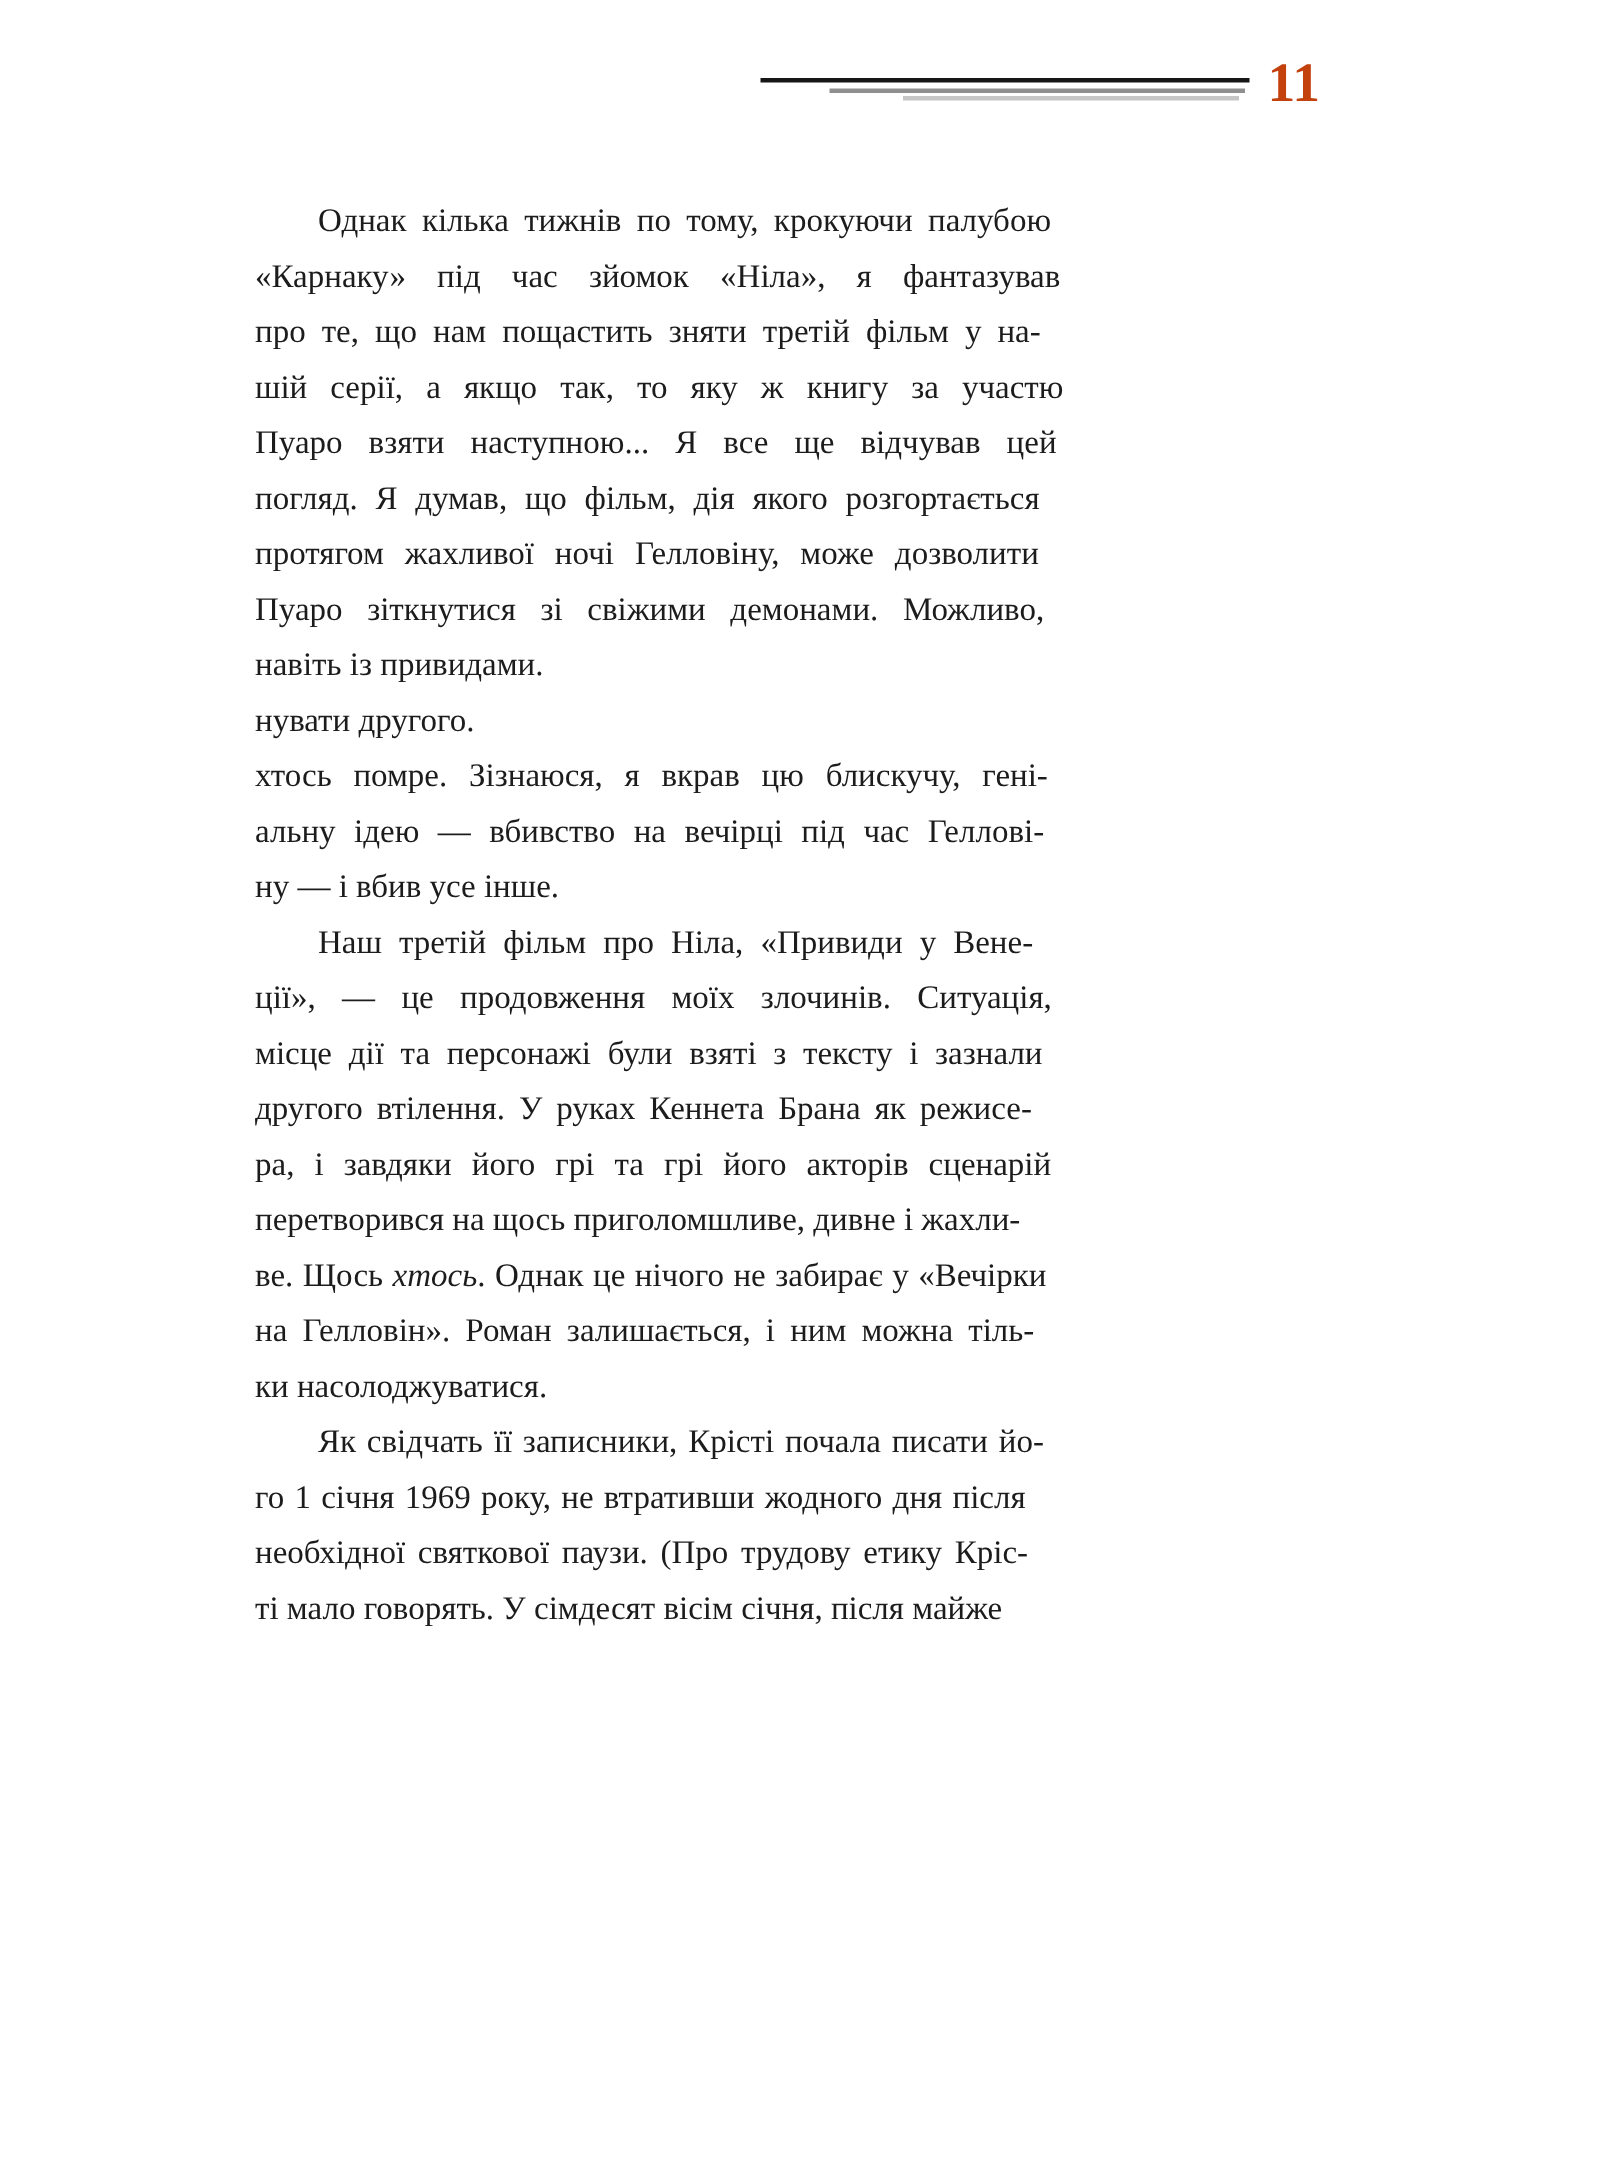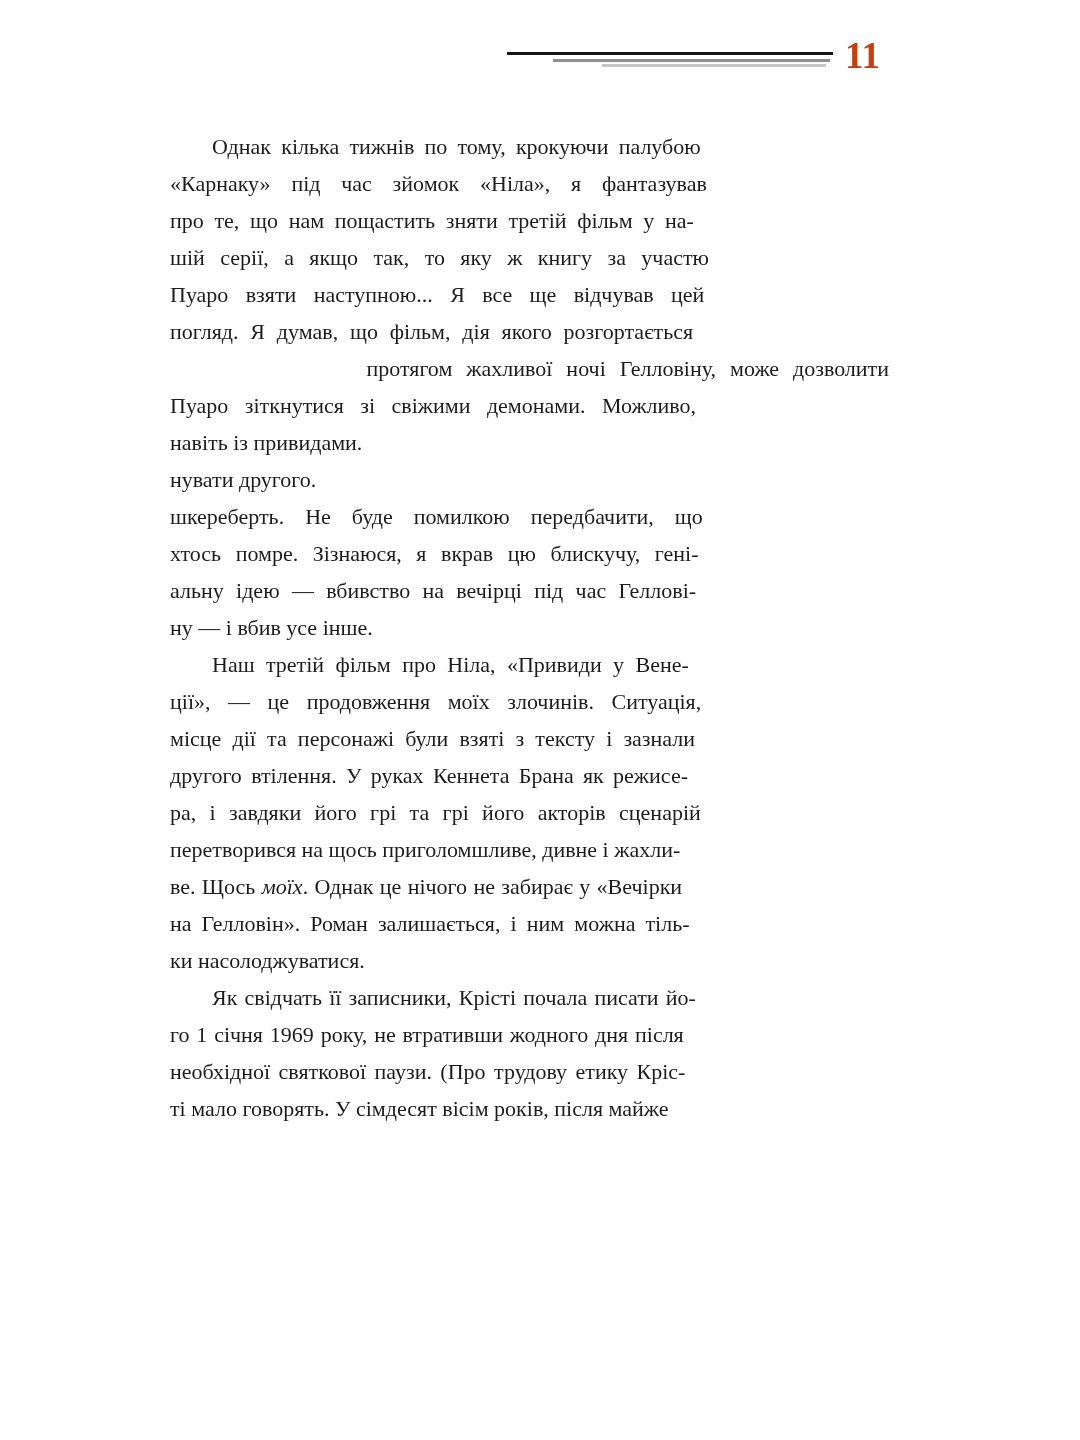--- a/index.html
+++ b/index.html
@@ -95,45 +95,44 @@
   <div class="page-number">11</div>
 
   <div class="text-block">
       <div class="para">
         <div class="line first" style="word-spacing: 4.74px;"><span class="line-inner"><span>Однак кілька тижнів по тому, крокуючи палубою</span></span></div>
         <div class="line" style="word-spacing: 15.273px;"><span class="line-inner"><span>«Карнаку» під час зйомок «Ніла», я фантазував</span></span></div>
         <div class="line" style="word-spacing: 5.188px;"><span class="line-inner"><span>про те, що нам пощастить зняти третій фільм у на-</span></span></div>
         <div class="line" style="word-spacing: 9.889px;"><span class="line-inner"><span>шій серії, а якщо так, то яку ж книгу за участю</span></span></div>
         <div class="line" style="word-spacing: 11.864px;"><span class="line-inner"><span>Пуаро взяти наступною... Я все ще відчував цей</span></span></div>
         <div class="line" style="word-spacing: 6.33px;"><span class="line-inner"><span>погляд. Я думав, що фільм, дія якого розгортається</span></span></div>
-        <div class="line" style="word-spacing: 8.466px; text-align: right;"><span class="line-inner"><span>протягом жахливої ночі Гелловіну, може дозволити</span></span></div>
+        <div class="line" style="word-spacing: 8.466px;"><span class="line-inner"><span>протягом жахливої ночі Гелловіну, може дозволити</span></span></div>
         <div class="line" style="word-spacing: 10.916px;"><span class="line-inner"><span>Пуаро зіткнутися зі свіжими демонами. Можливо,</span></span></div>
         <div class="line last"><span class="line-inner"><span>навіть із привидами.</span></span></div>
       </div>
       <div class="para">
         <div class="line last"><span class="line-inner"><span>нувати другого.</span></span></div>
       </div>
       <div class="para">
-        <div class="line" style="word-spacing: 15.516px;"><span class="line-inner"><span>шкереберть. Не буде помилкою передбачити, що</span></span></div>
         <div class="line" style="word-spacing: 9.007px;"><span class="line-inner"><span>хтось помре. Зізнаюся, я вкрав цю блискучу, гені-</span></span></div>
         <div class="line" style="word-spacing: 6.82px;"><span class="line-inner"><span>альну ідею — вбивство на вечірці під час Геллові-</span></span></div>
         <div class="line last"><span class="line-inner"><span>ну — і вбив усе інше.</span></span></div>
       </div>
       <div class="para">
         <div class="line first" style="word-spacing: 5.873px;"><span class="line-inner"><span>Наш третій фільм про Ніла, «Привиди у Вене-</span></span></div>
         <div class="line" style="word-spacing: 12.047px;"><span class="line-inner"><span>ції», — це продовження моїх злочинів. Ситуація,</span></span></div>
         <div class="line" style="word-spacing: 5.651px;"><span class="line-inner"><span>місце дії та персонажі були взяті з тексту і зазнали</span></span></div>
         <div class="line" style="word-spacing: 3.795px;"><span class="line-inner"><span>другого втілення. У руках Кеннета Брана як режисе-</span></span></div>
         <div class="line" style="word-spacing: 7.856px;"><span class="line-inner"><span>ра, і завдяки його грі та грі його акторів сценарій</span></span></div>
         <div class="line" style="letter-spacing: -0.003px;"><span class="line-inner"><span>перетворився на щось приголомшливе, дивне і жахли-</span></span></div>
-        <div class="line" style="word-spacing: 0.826px;"><span class="line-inner"><span>ве. Щось </span><span class="seg-italic">моїх</span><span>. Однак це нічого не забирає у «Вечірки</span></span></div>
+        <div class="line" style="word-spacing: 0.826px;"><span class="line-inner"><span>ве. Щось </span><span class="seg-italic">хтось</span><span>. Однак це нічого не забирає у «Вечірки</span></span></div>
         <div class="line" style="word-spacing: 4.583px;"><span class="line-inner"><span>на Гелловін». Роман залишається, і ним можна тіль-</span></span></div>
         <div class="line last"><span class="line-inner"><span>ки насолоджуватися.</span></span></div>
       </div>
       <div class="para">
         <div class="line first" style="word-spacing: 1.71px;"><span class="line-inner"><span>Як свідчать її записники, Крісті почала писати йо-</span></span></div>
         <div class="line" style="word-spacing: 1.335px;"><span class="line-inner"><span>го 1 січня 1969 року, не втративши жодного дня після</span></span></div>
         <div class="line" style="word-spacing: 2.961px;"><span class="line-inner"><span>необхідної святкової паузи. (Про трудову етику Кріс-</span></span></div>
-        <div class="line last"><span class="line-inner"><span>ті мало говорять. У сімдесят вісім років, після майже</span></span></div>
+        <div class="line last"><span class="line-inner"><span>ті мало говорять. У сімдесят вісім січня, після майже</span></span></div>
       </div>
     </div>
 
 </div>
 
 </body></html>

